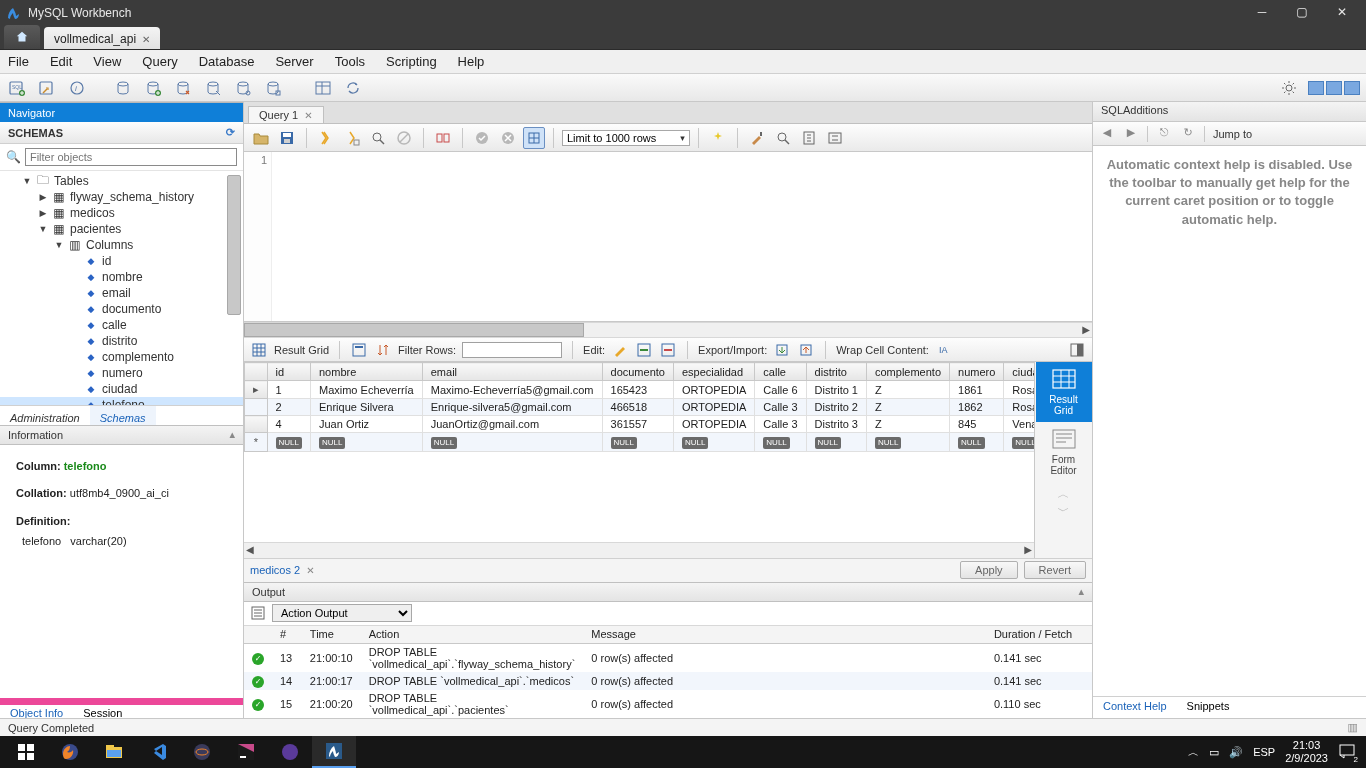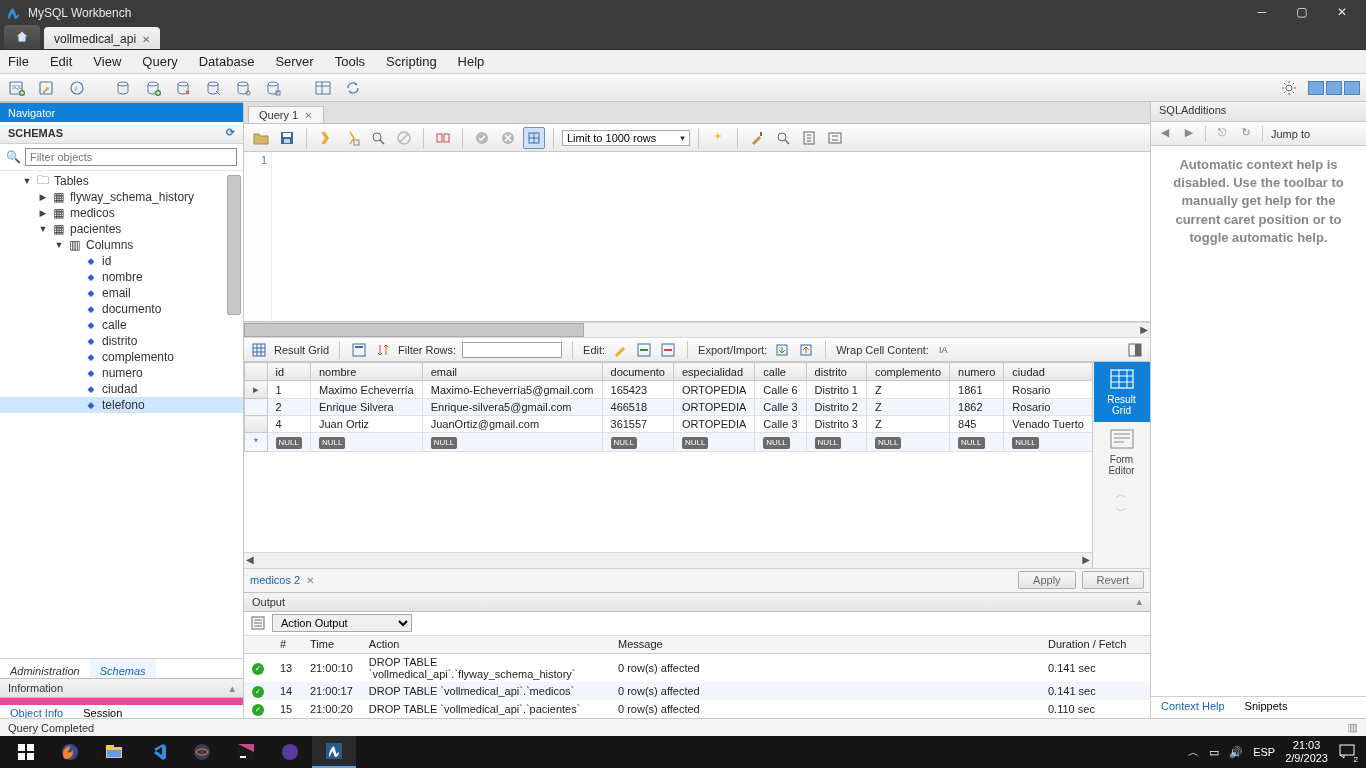--- a/index.html
+++ b/index.html
@@ -31,21 +31,21 @@
 .toolbar .spacer { flex: 1; }
 .toolbar .gear svg { width: 18px; height: 18px; }
 .toolbar .panel-toggles { display: flex; gap: 2px; }
 .toolbar .panel-toggles .pt { width: 16px; height: 14px; border: 1px solid #4a80c0; }
 .toolbar .panel-toggles .pt.on { background: #7aa8e0; }
 
 
 .main { display: flex; height: calc(768px - 26px - 24px - 24px - 28px - 18px - 32px); }
 .leftpane { width: 244px; border-right: 1px solid #c8c8c8; display: flex; flex-direction: column; background: #fff; }
 .center { flex: 1; display: flex; flex-direction: column; min-width: 0; }
-.rightpane { width: 216px; border-left: 1px solid #c8c8c8; display: flex; flex-direction: column; }
+.rightpane { width: 274px; border-left: 1px solid #c8c8c8; display: flex; flex-direction: column; }
 
 
 .nav-header { height: 20px; background: #0f7fd8; color: #fff; font-size: 11px; padding: 2px 8px; display: flex; align-items: center; justify-content: space-between; border-top: 1px solid #b8b8b8; }
 .schemas-bar { height: 22px; background: linear-gradient(#fdfdfd,#e8e8e8); border-bottom: 1px solid #d0d0d0; display: flex; align-items: center; padding: 0 8px; font-weight: bold; font-size: 11px; color: #333; justify-content: space-between; }
 .filter-row { padding: 4px 6px; display: flex; align-items: center; gap: 4px; border-bottom: 1px solid #e4e4e4; }
 .filter-row .mag { color: #666; font-size: 12px; }
 .filter-row input { flex: 1; border: 1px solid #8a8a8a; padding: 1px 4px; font-size: 11px; height: 18px; }
 .tree { flex: 1; overflow: auto; font-size: 12px; color: #333; padding: 2px 0; position: relative; }
 .tree .row { display: flex; align-items: center; height: 16px; gap: 4px; padding-left: 4px; white-space: nowrap; }
 .tree .row.sel { background: #cfe6ff; }
@@ -373,20 +373,26 @@
 
       <div class="scrollbar-thumb"></div>
     </div>
     <div class="admin-tabs">
       <div class="t">Administration</div>
       <div class="t active">Schemas</div>
     </div>
     <div class="info-header">
       <span>Information</span>
       <span style="color:#888">▴</span>
+    </div>
+    <div class="info-body">
+      <div><span class="bold">Column:</span> <span class="green">telefono</span></div>
+      <div style="margin-top:8px"><span class="bold">Collation:</span> <span>utf8mb4_0900_ai_ci</span></div>
+      <div style="margin-top:8px"><span class="bold">Definition:</span></div>
+      <div style="padding-left:6px"><span>telefono</span>&nbsp;&nbsp;&nbsp;<span>varchar(20)</span></div>
     </div>
     <div class="obj-tabs">
       <div class="t active">Object Info</div>
       <div class="t">Session</div>
     </div>
   </div>
 
   <div class="center">
     <div class="qtabs">
       <div class="qtab">

